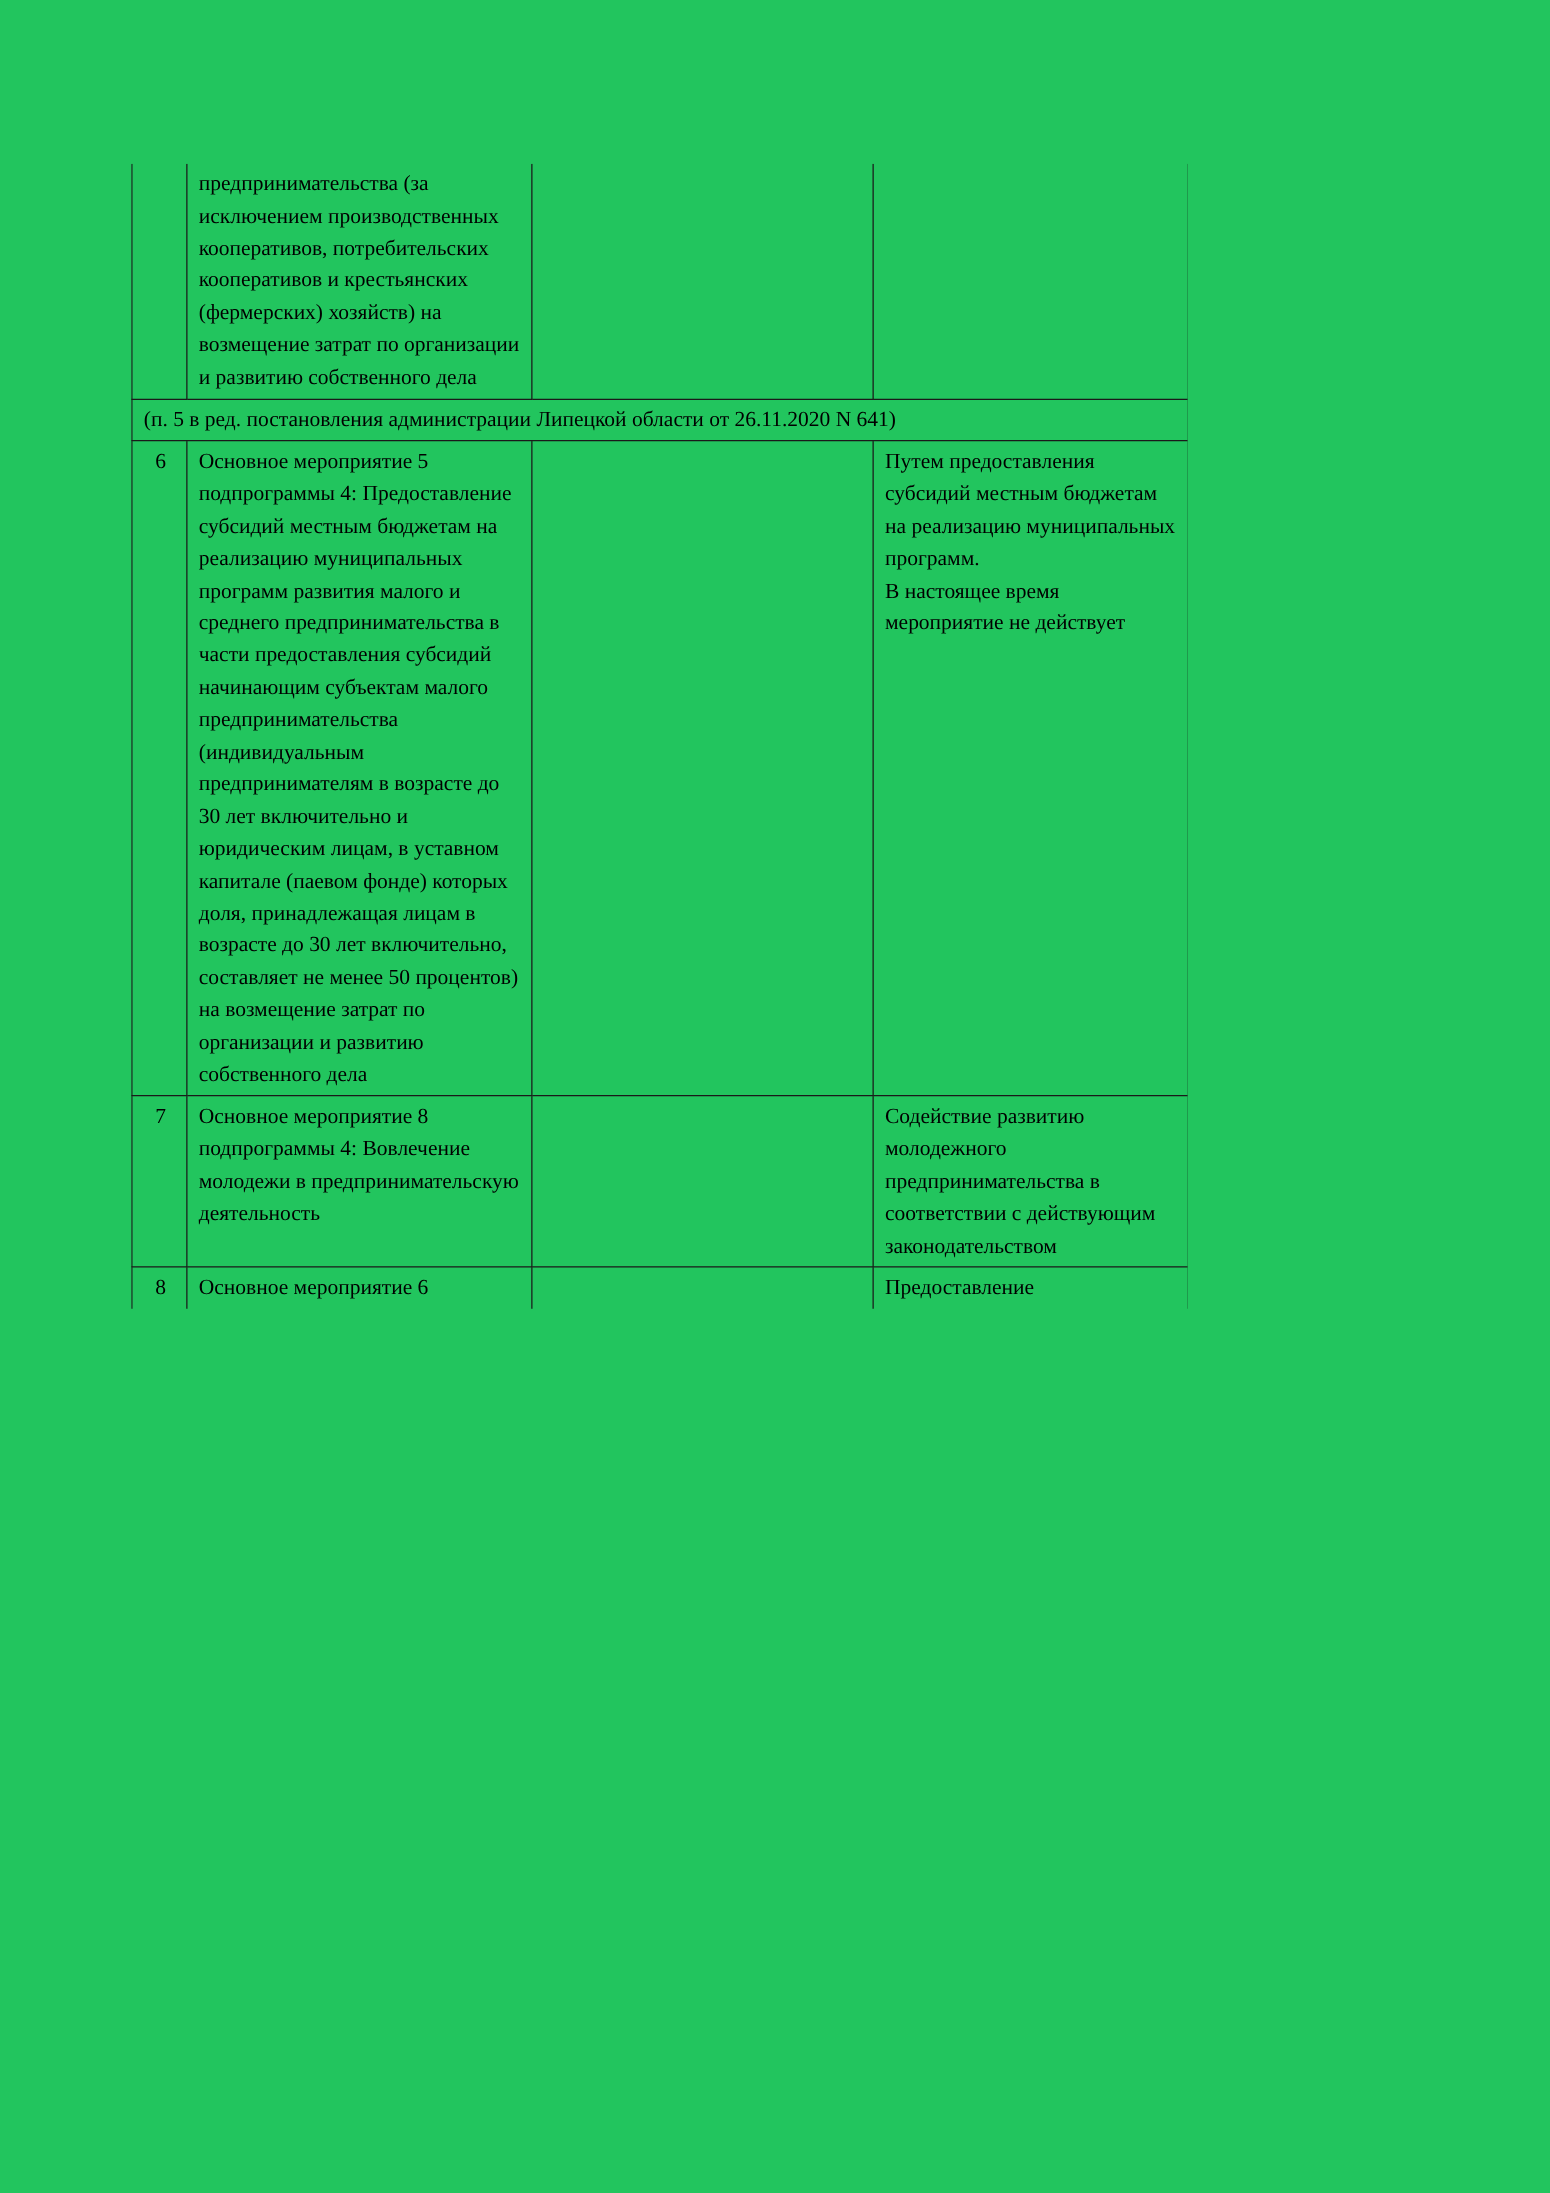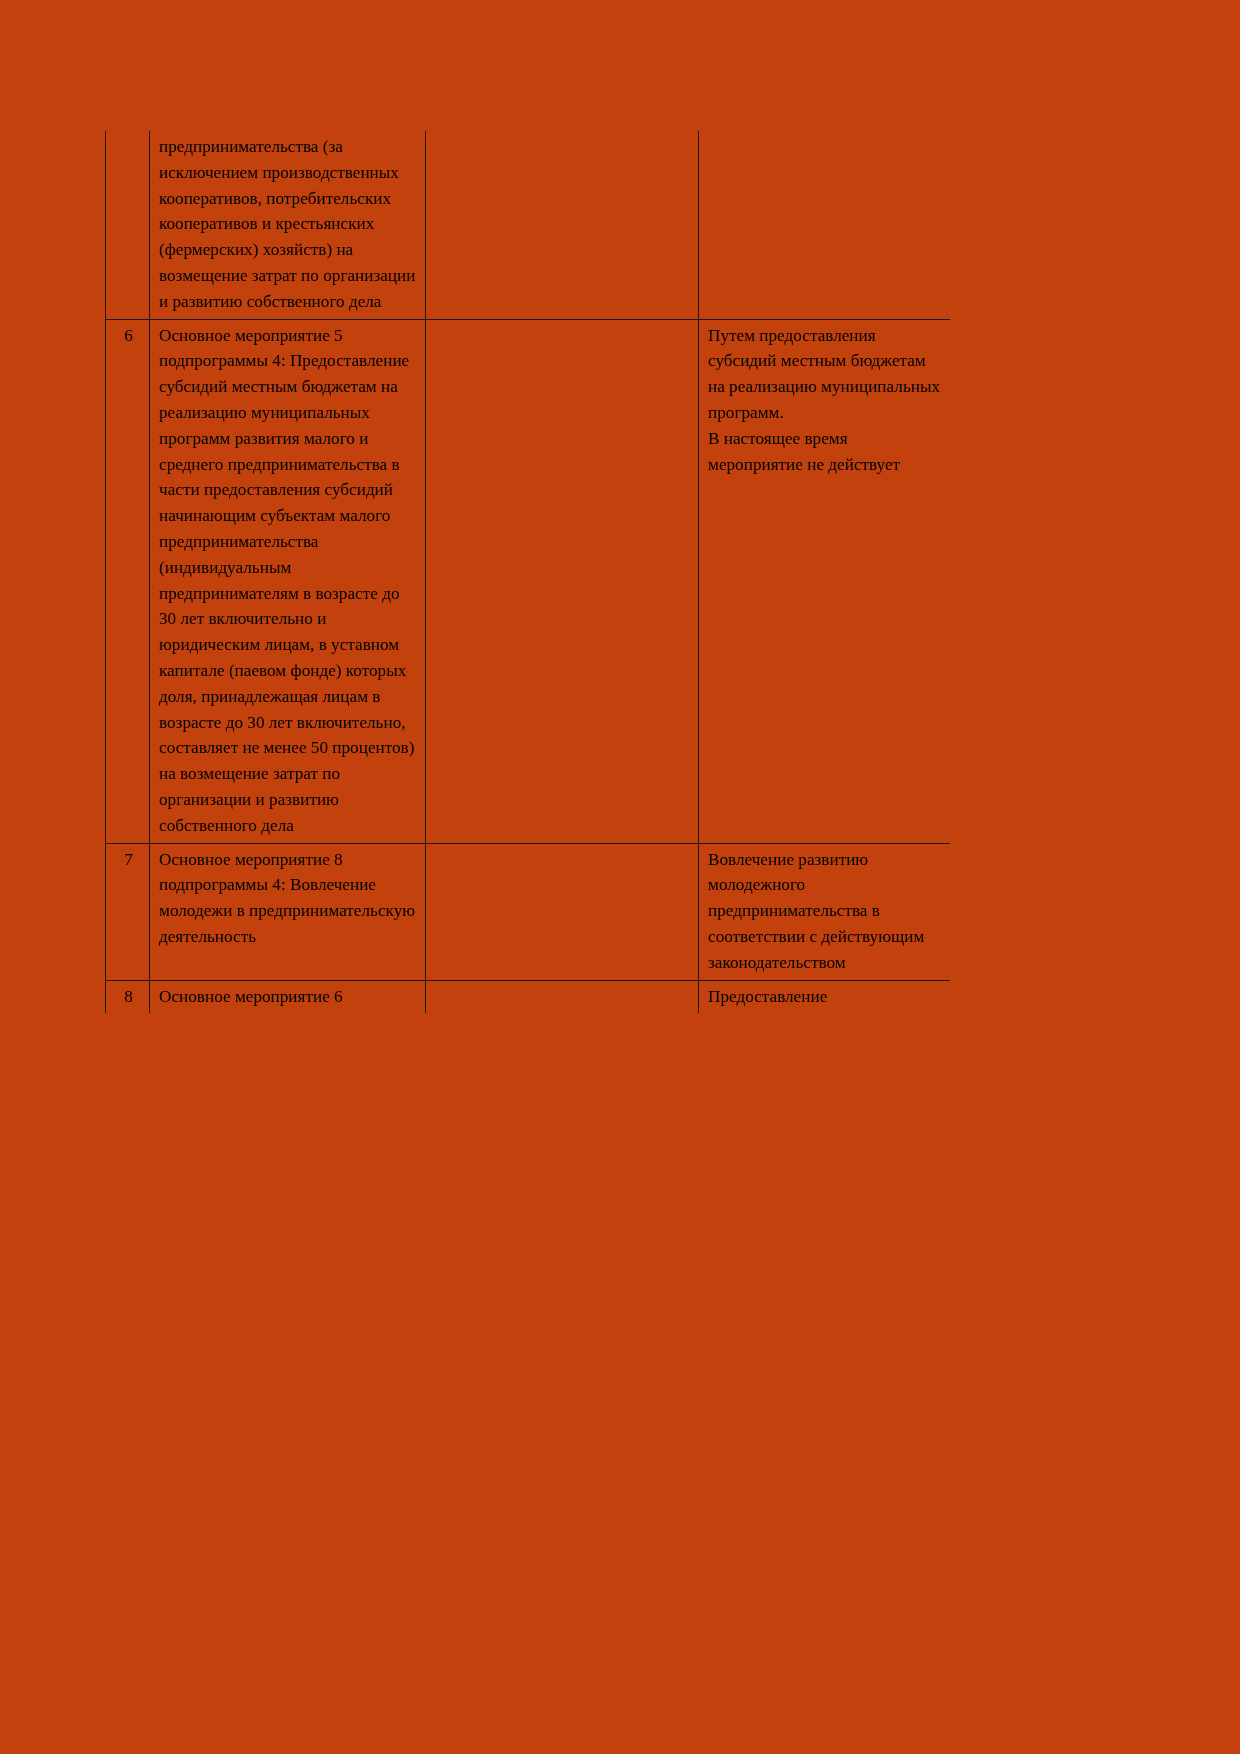--- a/index.html
+++ b/index.html
@@ -15,21 +15,21 @@
     position: relative;
     overflow: hidden;
   }
 
   .page {
     position: absolute;
     left: 0;
     top: 0;
     width: 1240px;
     height: 1754px;
-    background: #c2410c;
+    background: #22c55e;
   }
 
   
   .table-clip {
     position: absolute;
     left: 105px;
     top: 131px;
     width: 845px;
     height: 1280px;
     overflow: hidden;
@@ -119,20 +119,25 @@
             <span class="cell-text">предпринимательства (за исключением производственных кооперативов, потребительских кооперативов и крестьянских (фермерских) хозяйств) на возмещение затрат по организации и развитию собственного дела</span>
           </td>
           <td class="mid">
             <span class="cell-text"></span>
           </td>
           <td class="res">
             <span class="cell-text"></span>
           </td>
         </tr>
 
+        <tr>
+          <td class="citation" colspan="4">
+            <span class="cell-text">(п. 5 в ред. постановления администрации Липецкой области от 26.11.2020 N 641)</span>
+          </td>
+        </tr>
 
         <tr>
           <td class="num">
             <span class="cell-text">6</span>
           </td>
           <td class="desc">
             <span class="cell-text">Основное мероприятие 5 подпрограммы 4: Предоставление субсидий местным бюджетам на реализацию муниципальных программ развития малого и среднего предпринимательства в части предоставления субсидий начинающим субъектам малого предпринимательства (индивидуальным предпринимателям в возрасте до 30 лет включительно и юридическим лицам, в уставном капитале (паевом фонде) которых доля, принадлежащая лицам в возрасте до 30 лет включительно, составляет не менее 50 процентов) на возмещение затрат по организации и развитию собственного дела</span>
           </td>
           <td class="mid">
             <span class="cell-text"></span>
@@ -147,21 +152,21 @@
           <td class="num">
             <span class="cell-text">7</span>
           </td>
           <td class="desc">
             <span class="cell-text">Основное мероприятие 8 подпрограммы 4: Вовлечение молодежи в предпринимательскую деятельность</span>
           </td>
           <td class="mid">
             <span class="cell-text"></span>
           </td>
           <td class="res">
-            <span class="cell-text">Вовлечение развитию молодежного предпринимательства в соответствии с действующим законодательством</span>
+            <span class="cell-text">Содействие развитию молодежного предпринимательства в соответствии с действующим законодательством</span>
           </td>
         </tr>
 
         <tr class="row-clipped">
           <td class="num">
             <span class="cell-text">8</span>
           </td>
           <td class="desc">
             <span class="cell-text">Основное мероприятие 6</span>
           </td>

